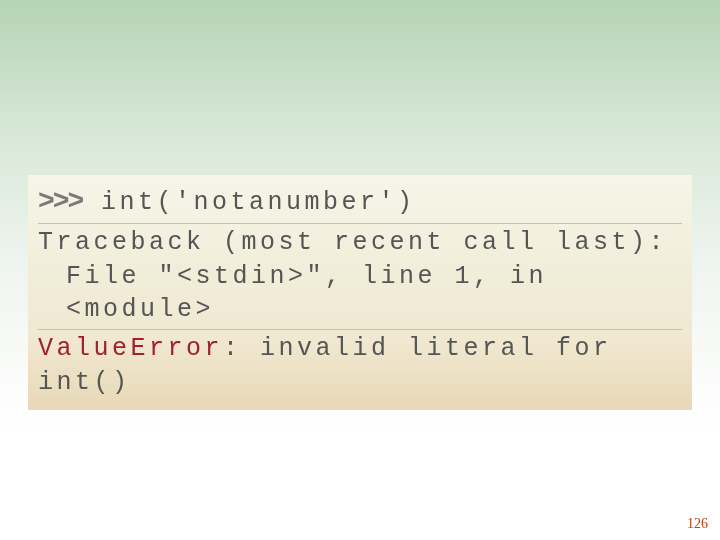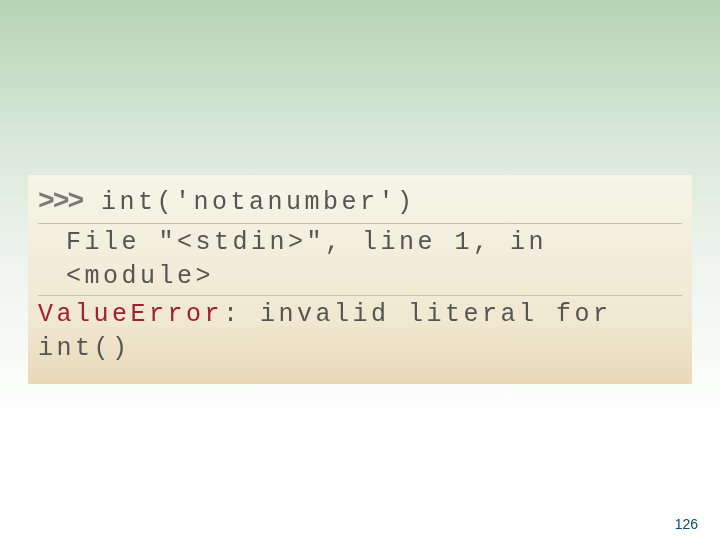--- a/index.html
+++ b/index.html
@@ -8,56 +8,57 @@
     background: linear-gradient(to bottom, #b5d3b5 0%, #d8e8d8 25%, #f0f5f0 50%, #ffffff 80%);
     font-family: "Courier New", monospace;
     position: relative;
   }
   .code-block {
     position: absolute;
     left: 28px;
     top: 175px;
     width: 664px;
     background: linear-gradient(to bottom, #f5f5e8 0%, #f0e8d0 70%, #e8d8b8 100%);
-    padding: 8px 10px 18px 10px;
+    padding: 8px 10px 10px 10px;
     font-size: 25px;
     letter-spacing: 3.5px;
     line-height: 1.35;
     color: #555;
   }
   .prompt {
     color: #7a7a7a;
     font-weight: bold;
     letter-spacing: -2px;
     font-size: 28px;
     display: inline-block;
     vertical-align: baseline;
   }
   .line1 { border-bottom: 1px solid #c8c0a8; padding-bottom: 2px; margin-bottom: 2px; }
   .sep { border-bottom: 1px solid #c8c0a8; padding-bottom: 2px; margin-bottom: 2px; }
   .indent { padding-left: 28px; display: inline-block; }
   .errname { color: #a02030; }
   .errcont { padding-left: 190px; }
   .page-num {
     position: absolute;
-    right: 22px;
+    right: 12px;
     bottom: 8px;
-    font-family: Liberation Sans, sans-serif;
+    font-family: Liberation Serif, serif;
     font-size: 14px;
-    color: #0c4a6e;
+    color: #c2410c;
     letter-spacing: 0;
   }
 </style>
 </head>
 <body>
 
 <div class="code-block">
   <div class="line1">
     <span class="prompt">&gt;&gt;&gt;</span><span> int('notanumber')</span>
   </div>
+  <div>Traceback (most recent call last):</div>
   <div class="sep">
     <span class="indent">File "&lt;stdin&gt;", line 1, in &lt;module&gt;</span>
   </div>
   <div>
     <span class="errname">ValueError</span><span>: invalid literal for int()</span>
   </div>
 </div>
 
 <div class="page-num">126</div>
 

